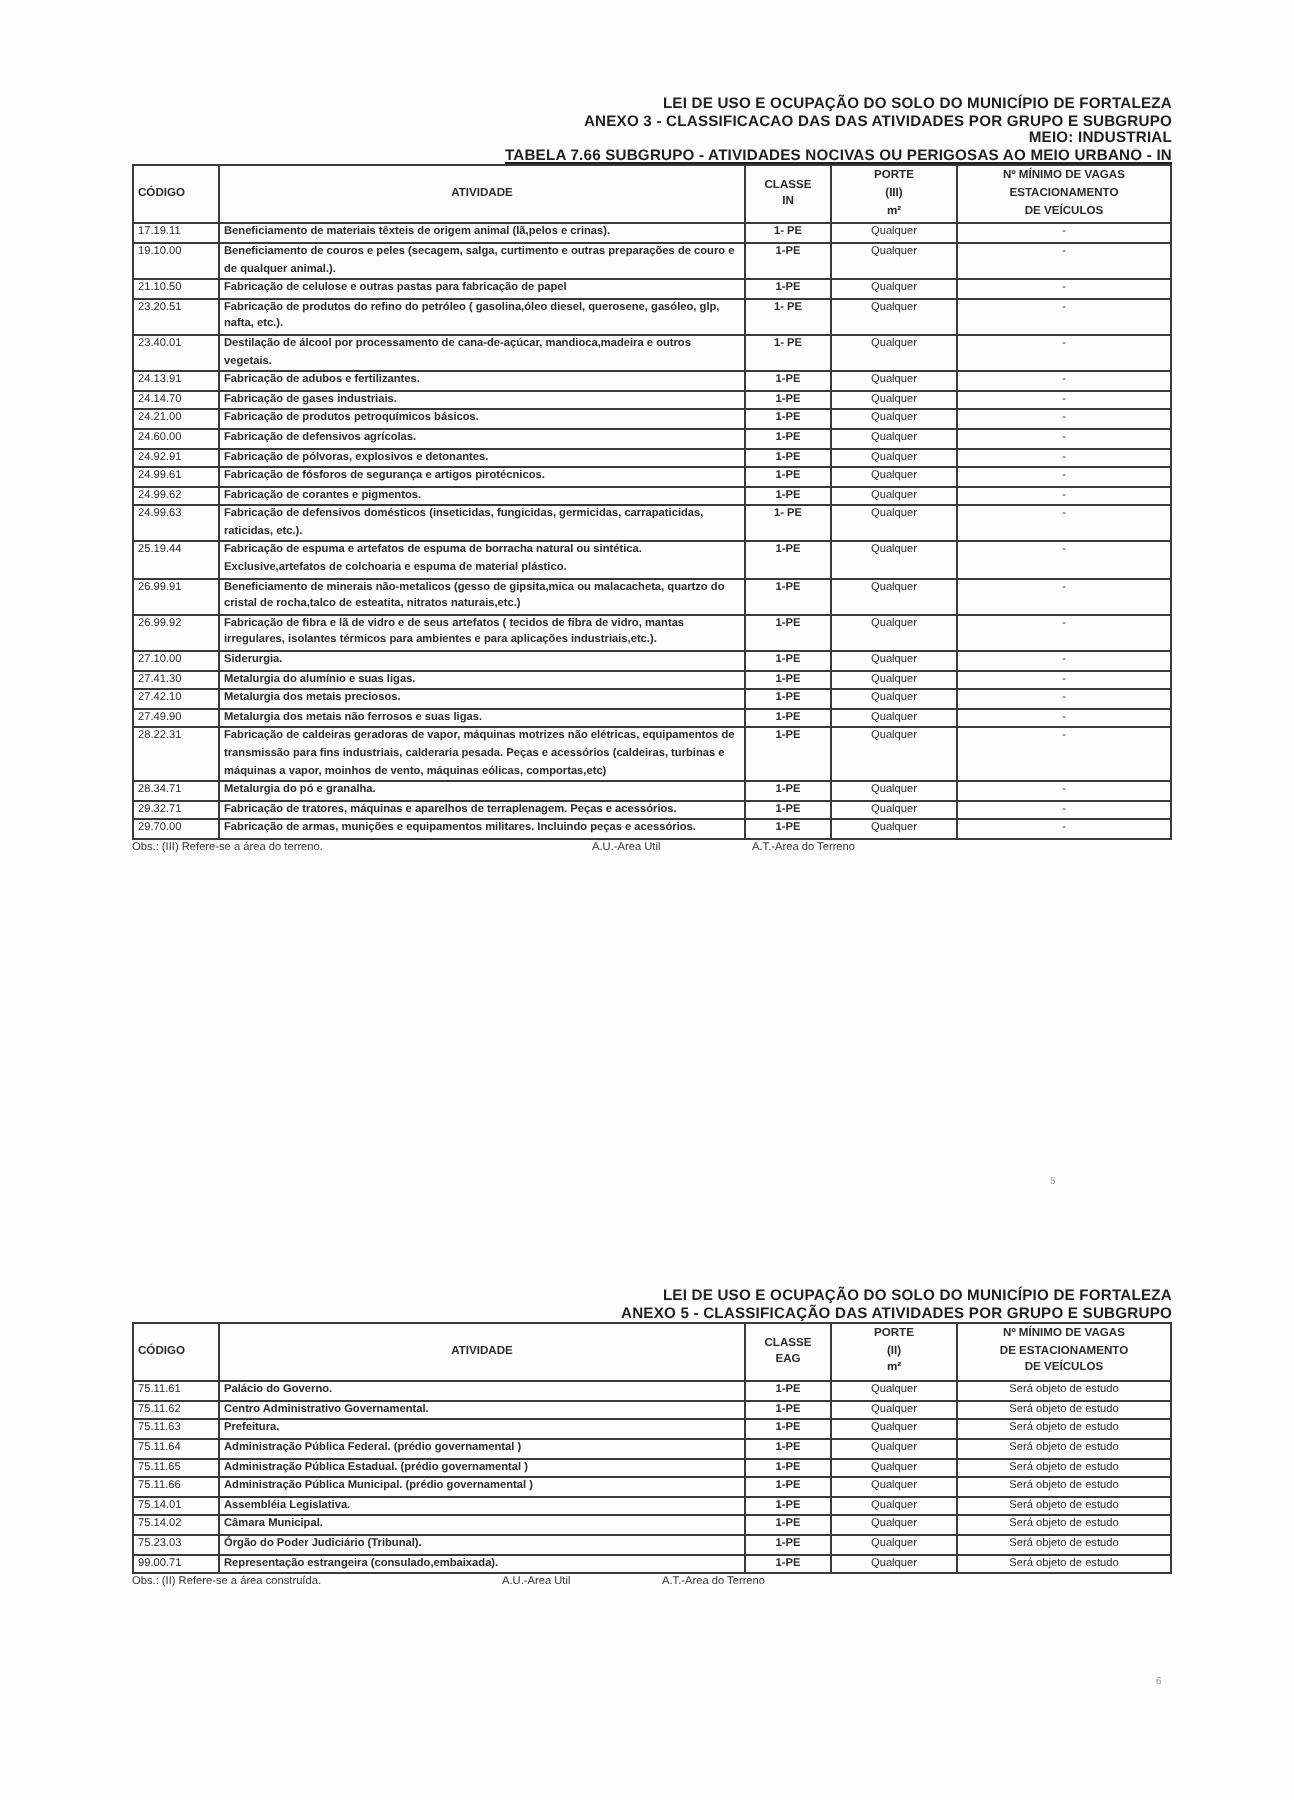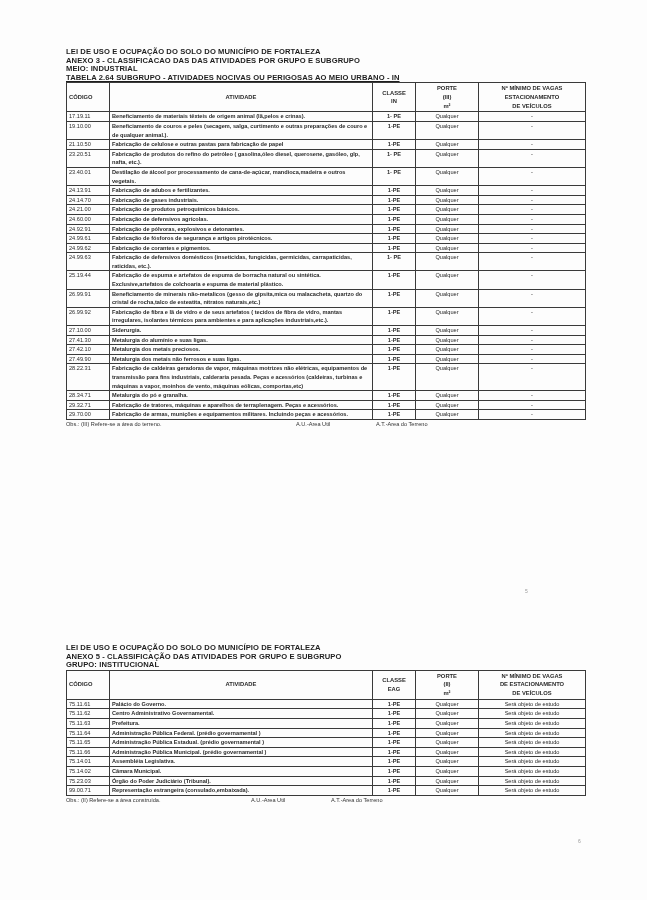--- a/index.html
+++ b/index.html
@@ -1,19 +1,19 @@
 <!DOCTYPE html>
 <html><head>
 <meta charset="utf-8">
 <style>
   html, body { margin:0; padding:0; }
   body { width:647px; height:900px; background:#fdfdfd; position:relative; overflow:hidden;
          font-family:"Liberation Sans", sans-serif; color:#222; }
   .block { position:absolute; left:66px; width:520px; }
-  .hdr { font-size:7.6px; font-weight:bold; line-height:8.6px; color:#1e1e1e; letter-spacing:0.1px; }
+  .hdr { font-size:7.6px; font-weight:bold; line-height:8.6px; color:#1e1e1e; letter-spacing:0.1px;text-align:right; }
   .hdr.last { text-decoration:underline; }
   table { border-collapse:collapse; width:100%; font-size:5.6px; color:#2a2a2a; }
   td, th { border:1px solid #3a3a3a; padding:0 2px; vertical-align:top; line-height:8.6px; }
   th { font-weight:bold; font-size:5.8px; vertical-align:middle; text-align:center; }
   th.left { text-align:left; }
   td.code { width:38px; white-space:nowrap; }
   td.act { width:258px; font-weight:bold; }
   td.cls { width:38px; text-align:center; font-weight:bold; }
   td.porte { width:58px; text-align:center; }
   td.vagas { text-align:center; }
@@ -21,21 +21,21 @@
   .obs span { white-space:nowrap; }
   .pg { position:absolute; font-size:5px; color:#999; }
 </style>
 </head>
 <body>
 
 <div class="block" style="top:48px;">
   <div class="hdr">LEI DE USO E OCUPAÇÃO DO SOLO DO MUNICÍPIO DE FORTALEZA</div>
   <div class="hdr">ANEXO 3 - CLASSIFICACAO DAS DAS ATIVIDADES POR GRUPO E SUBGRUPO</div>
   <div class="hdr">MEIO: INDUSTRIAL</div>
-  <div class="hdr last">TABELA 2.64 SUBGRUPO - ATIVIDADES NOCIVAS OU PERIGOSAS AO MEIO URBANO - IN</div>
+  <div class="hdr last">TABELA 7.66 SUBGRUPO - ATIVIDADES NOCIVAS OU PERIGOSAS AO MEIO URBANO - IN</div>
   <table>
     <thead>
       <tr>
         <th class="left" style="height:28px;">CÓDIGO</th>
         <th>ATIVIDADE</th>
         <th>
           <div>CLASSE</div>
           <div>IN</div>
         </th>
         <th>
@@ -225,21 +225,20 @@
     <span style="width:230px;">Obs.: (III) Refere-se a área do terreno.</span>
     <span style="width:80px;">A.U.-Area Util</span>
     <span>A.T.-Area do Terreno</span>
   </div>
 </div>
 <div class="pg" style="left:525px; top:588px;">5</div>
 
 <div class="block" style="top:644px;">
   <div class="hdr">LEI DE USO E OCUPAÇÃO DO SOLO DO MUNICÍPIO DE FORTALEZA</div>
   <div class="hdr">ANEXO 5 - CLASSIFICAÇÃO DAS ATIVIDADES POR GRUPO E SUBGRUPO</div>
-  <div class="hdr">GRUPO: INSTITUCIONAL</div>
   <table>
     <thead>
       <tr>
         <th class="left" style="height:28px;">CÓDIGO</th>
         <th>ATIVIDADE</th>
         <th>
           <div>CLASSE</div>
           <div>EAG</div>
         </th>
         <th>

